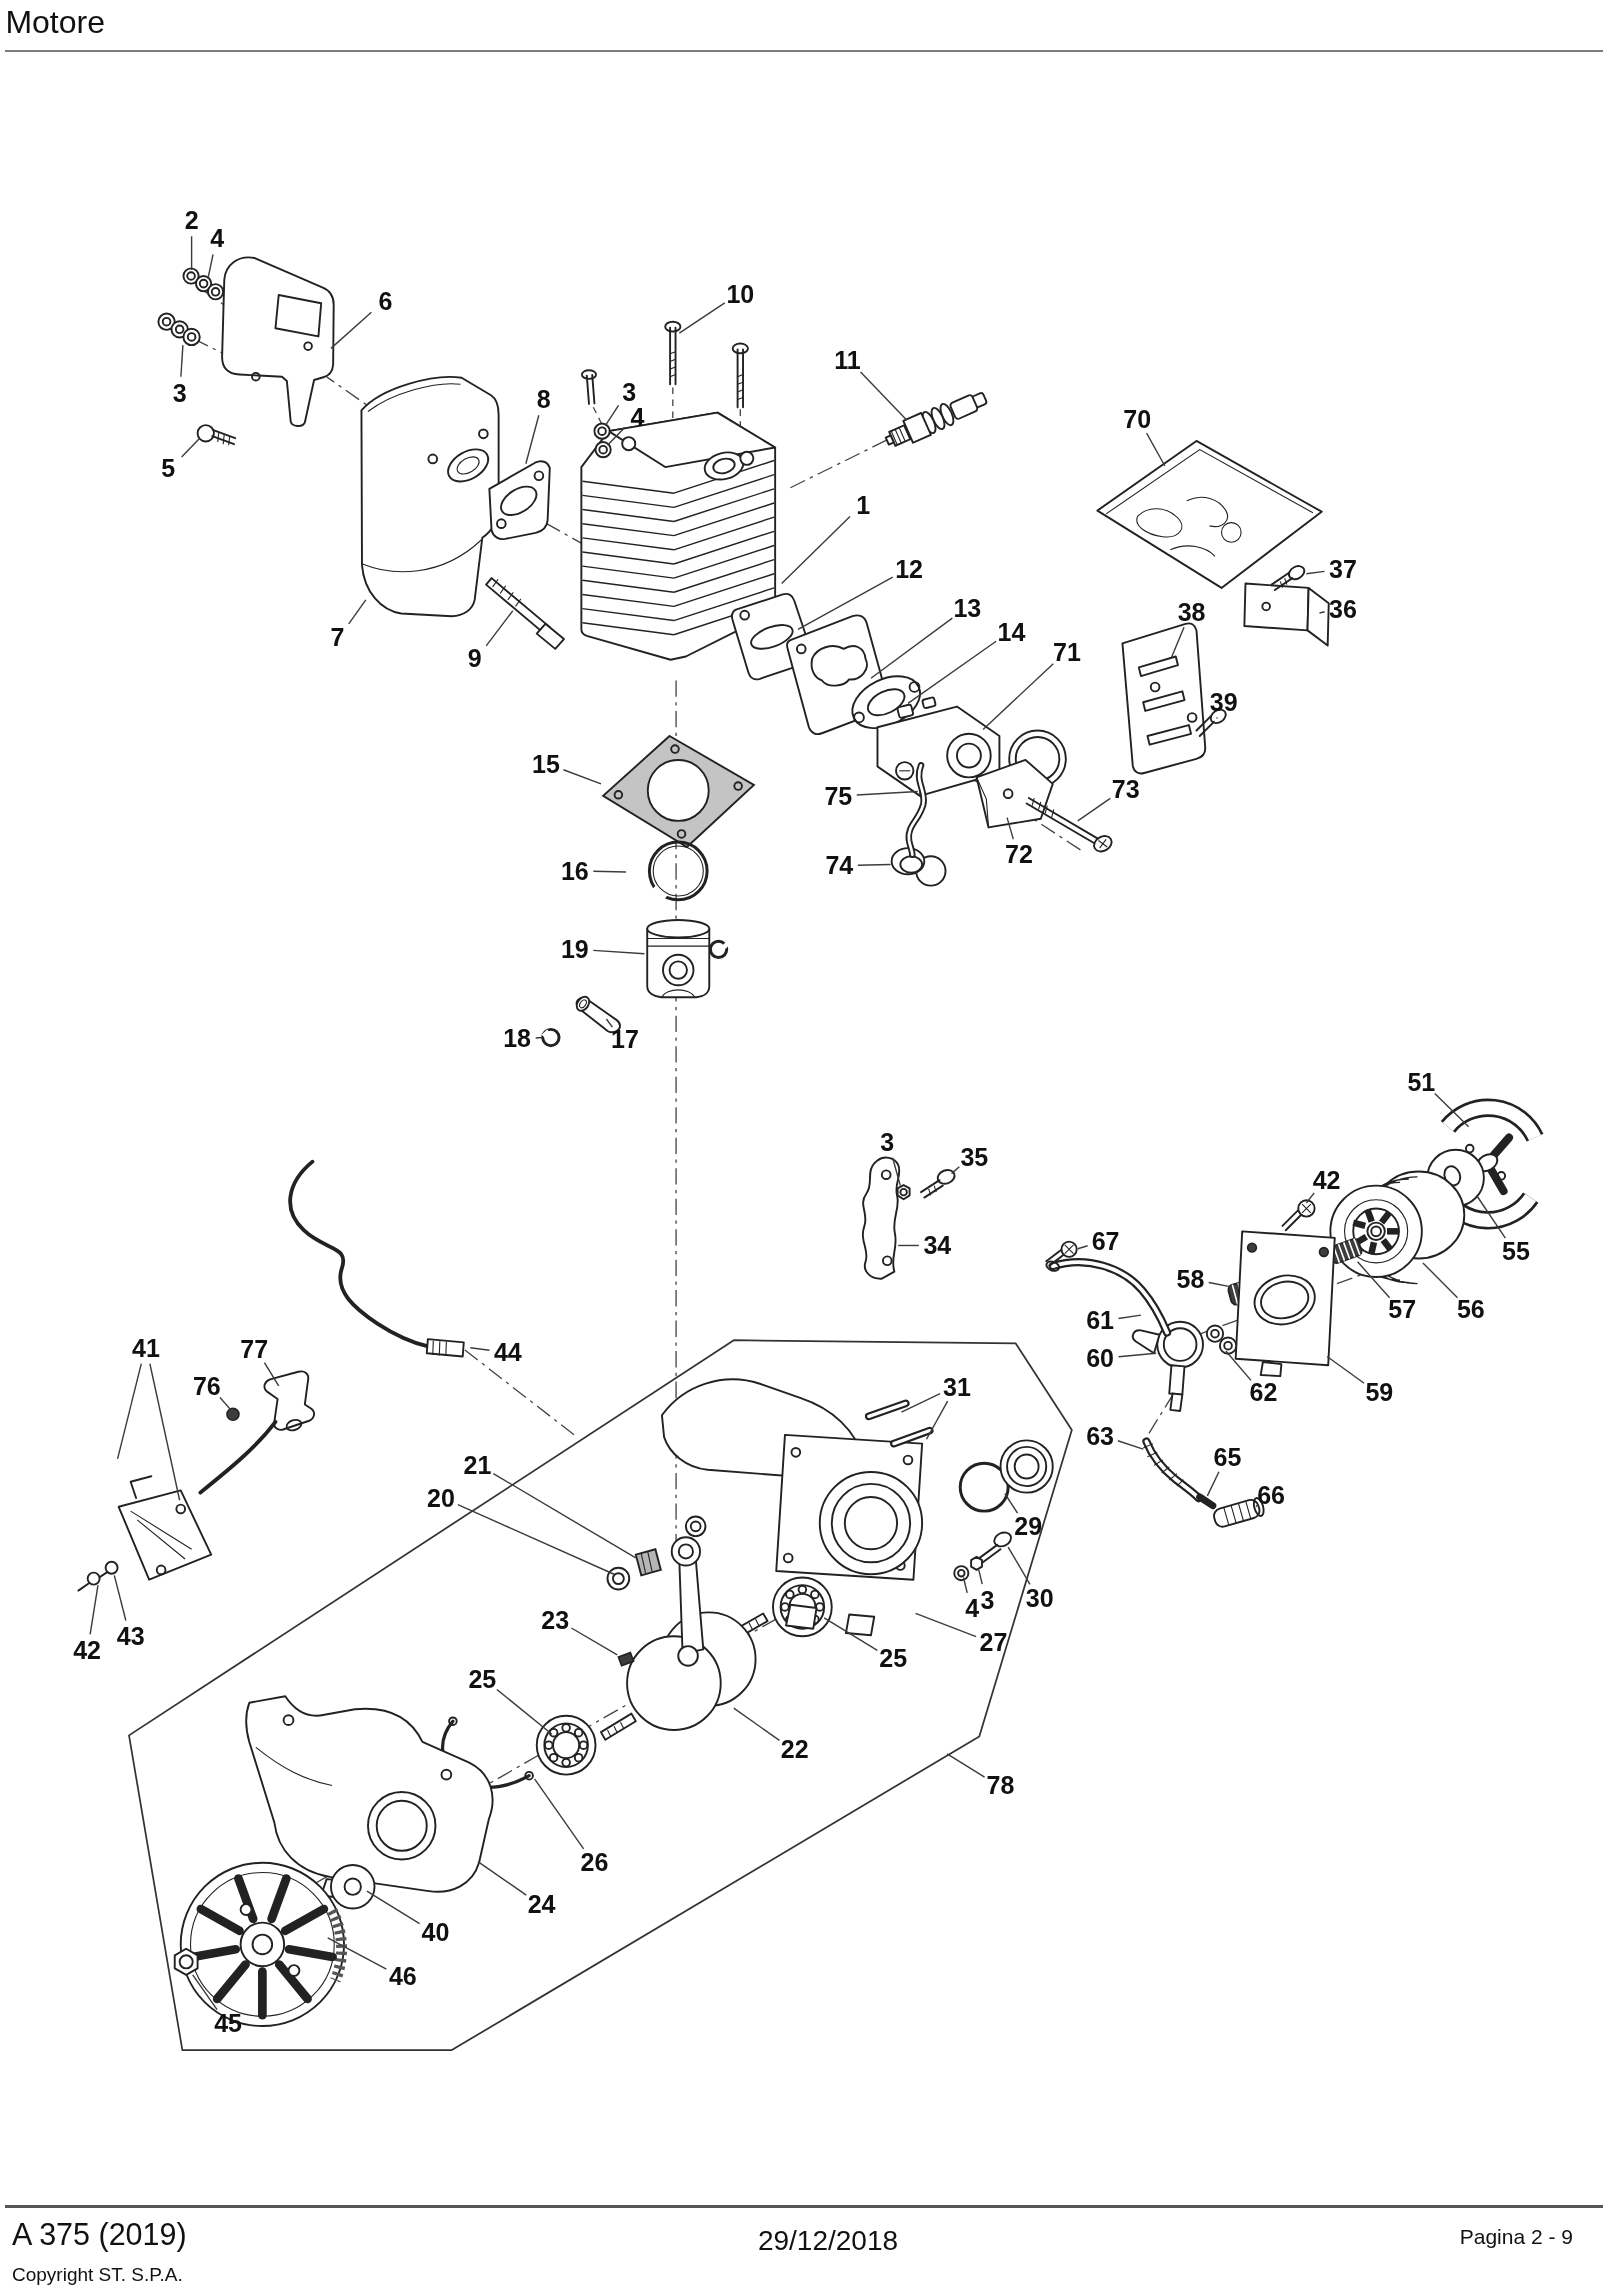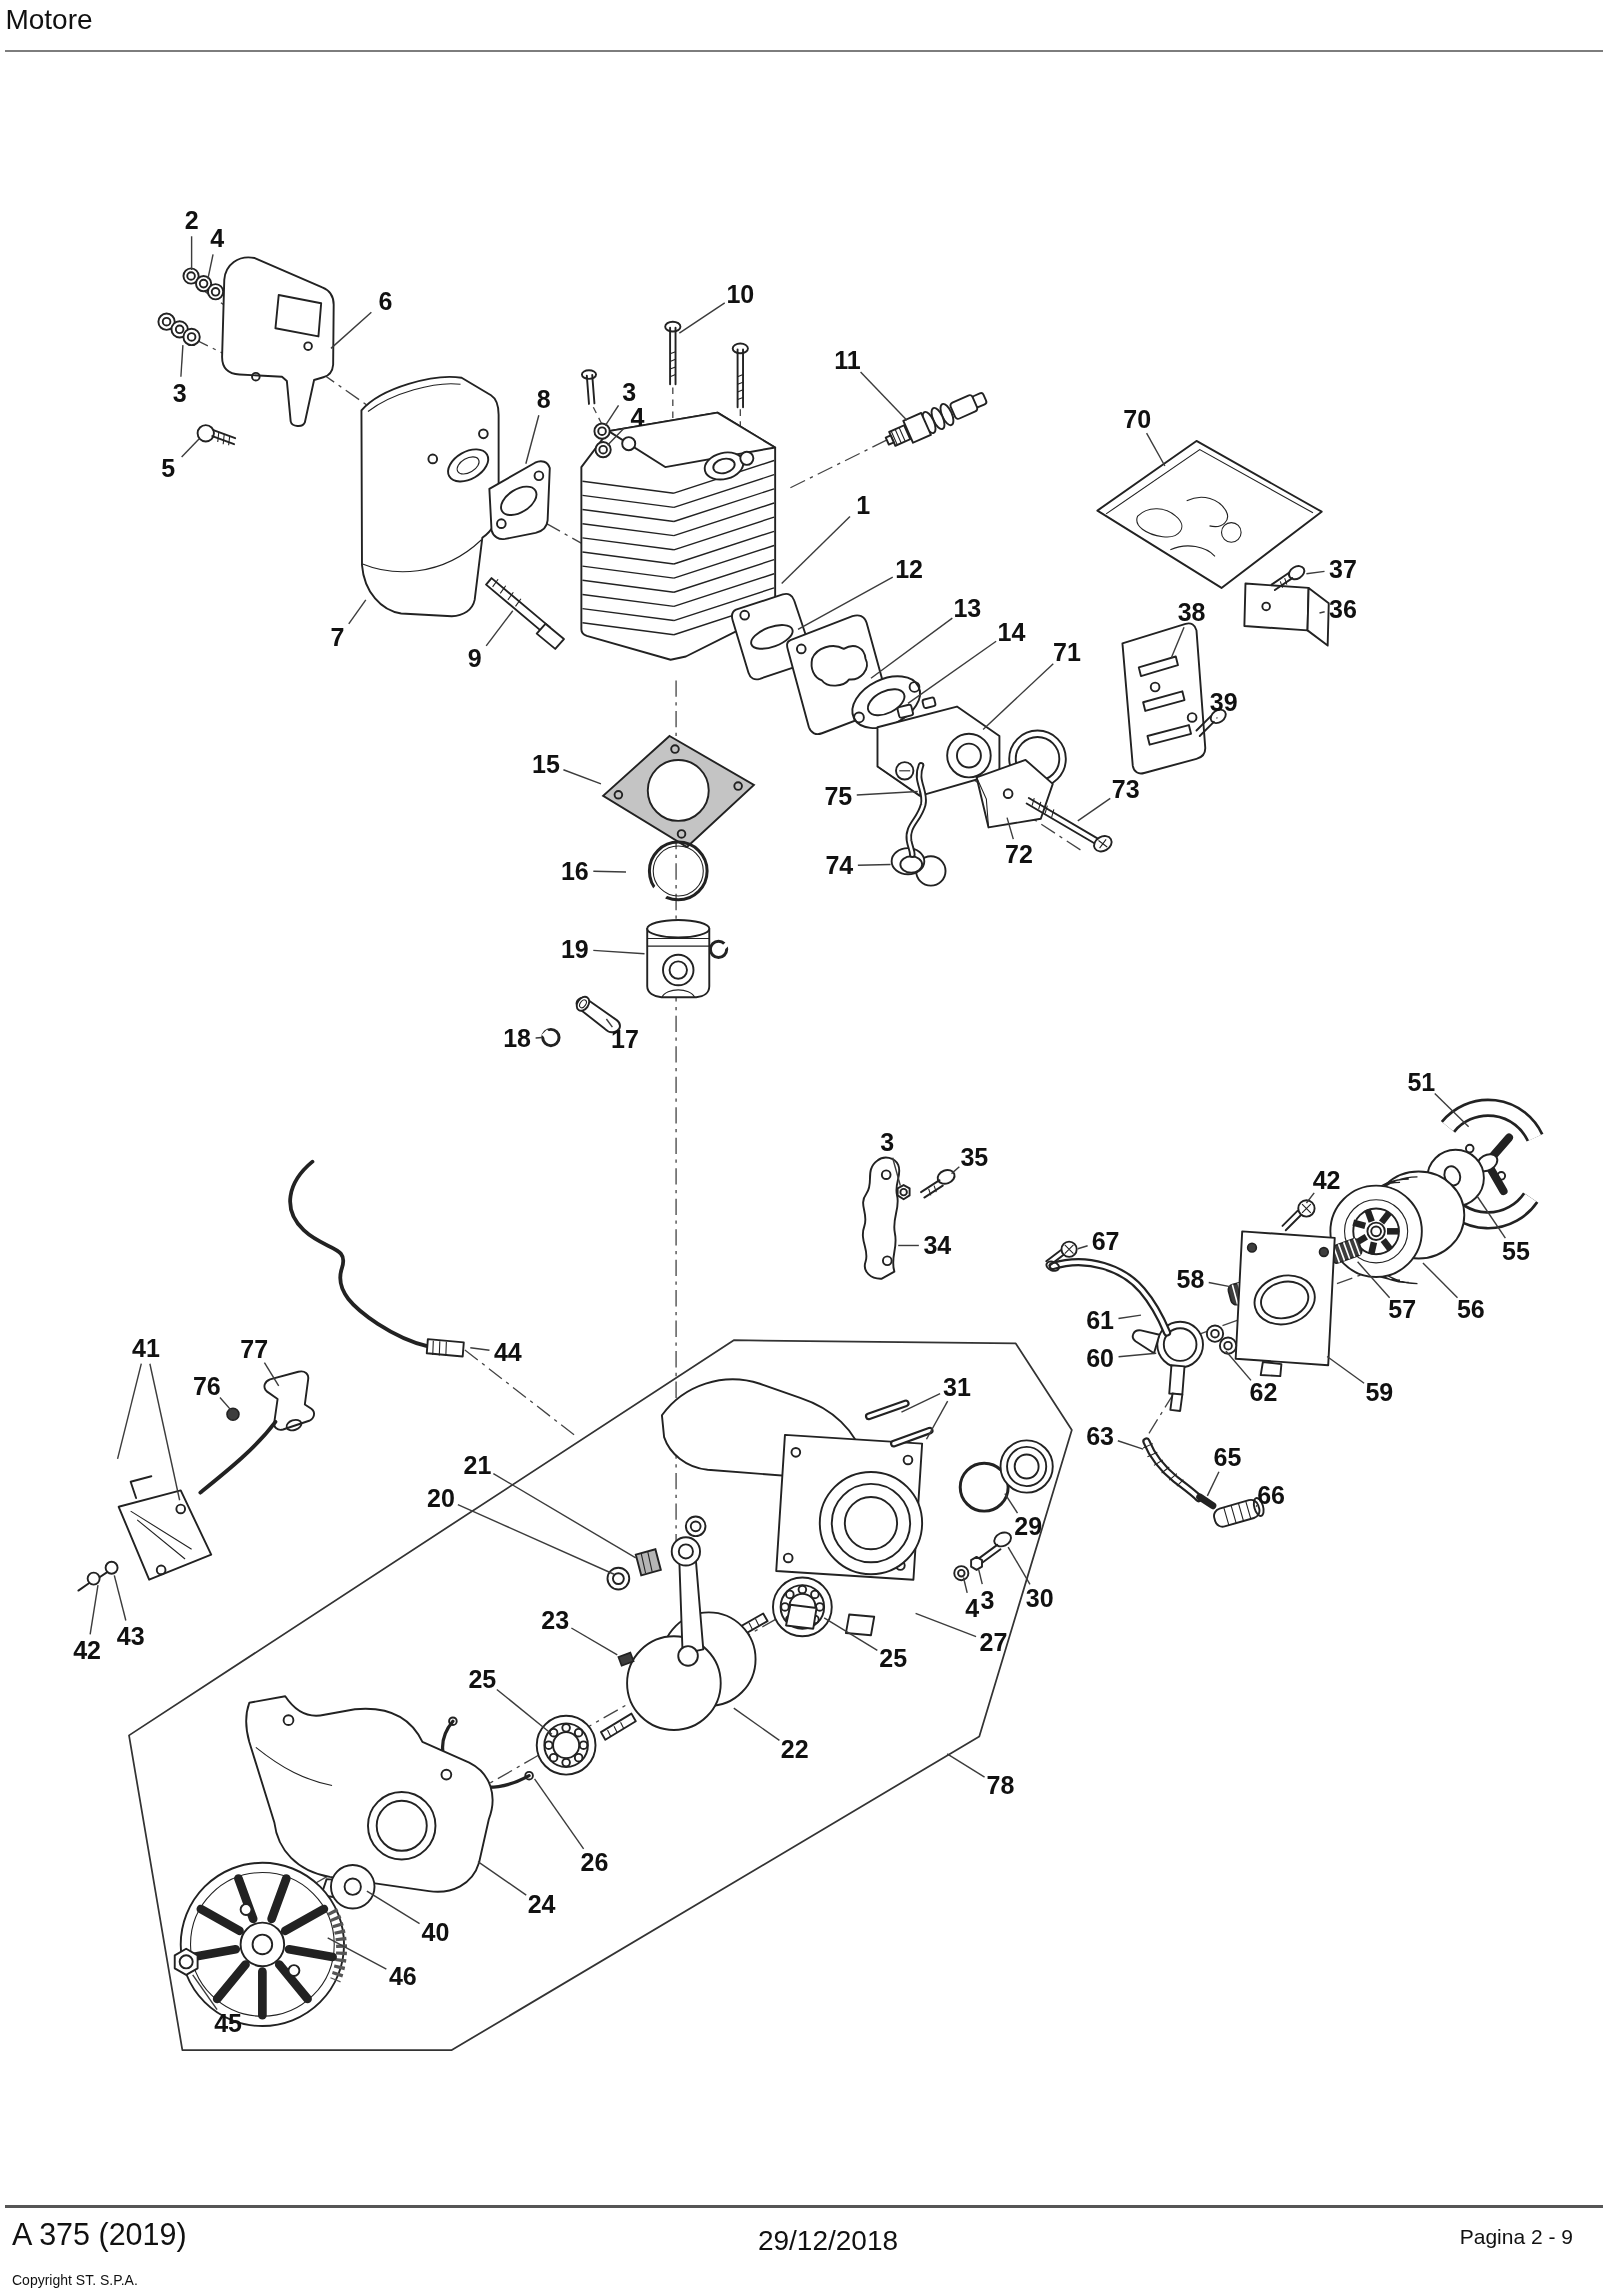--- a/index.html
+++ b/index.html
@@ -1,22 +1,22 @@
 <!DOCTYPE html>
 <html style="font-size:8.7px"><head>
 <meta charset="utf-8">
 <style>
   html,body{margin:0;padding:0;background:#fff;}
   body{width:1608px;height:2295px;position:relative;font-family:"Liberation Sans",sans-serif;color:#111;}
-  .page-title{position:absolute;left:5.4px;top:4.4px;font-size:28px;letter-spacing:0;}
+  .page-title{position:absolute;left:5.4px;top:4.4px;font-size:32px;letter-spacing:0;}
   .rule{position:absolute;background:#7d7d7d;}
   #rule-top{left:5.4px;right:5.4px;top:50px;height:2.2px;}
   #rule-bottom{left:5.4px;right:5.4px;top:2205px;height:2.7px;background:#565656;}
   .footer-model{position:absolute;left:12px;top:2217px;font-size:30.5px;}
-  .footer-copy{position:absolute;left:12px;top:2264px;font-size:14px;margin-top:8px;}
+  .footer-copy{position:absolute;left:12px;top:2264px;font-size:19px;}
   .footer-date{position:absolute;left:708px;top:2225px;width:240px;text-align:center;font-size:28px;}
   .footer-page{position:absolute;left:1301px;top:2225px;width:272px;text-align:right;font-size:21px;}
   svg{position:absolute;left:0;top:0;}
   
   .s{stroke:#222;stroke-width:3.5;fill:none;stroke-linecap:round;stroke-linejoin:round;}
   .sf{stroke:#222;stroke-width:3.5;fill:#fff;stroke-linecap:round;stroke-linejoin:round;}
   .sg{stroke:#222;stroke-width:3.5;fill:#c4c4c4;}
   .sd{stroke:#222;stroke-width:3;fill:#3d3d3d;}
   .thin{stroke:#222;stroke-width:2;fill:none;}
   .thick{stroke:#222;stroke-width:5.5;fill:none;}

